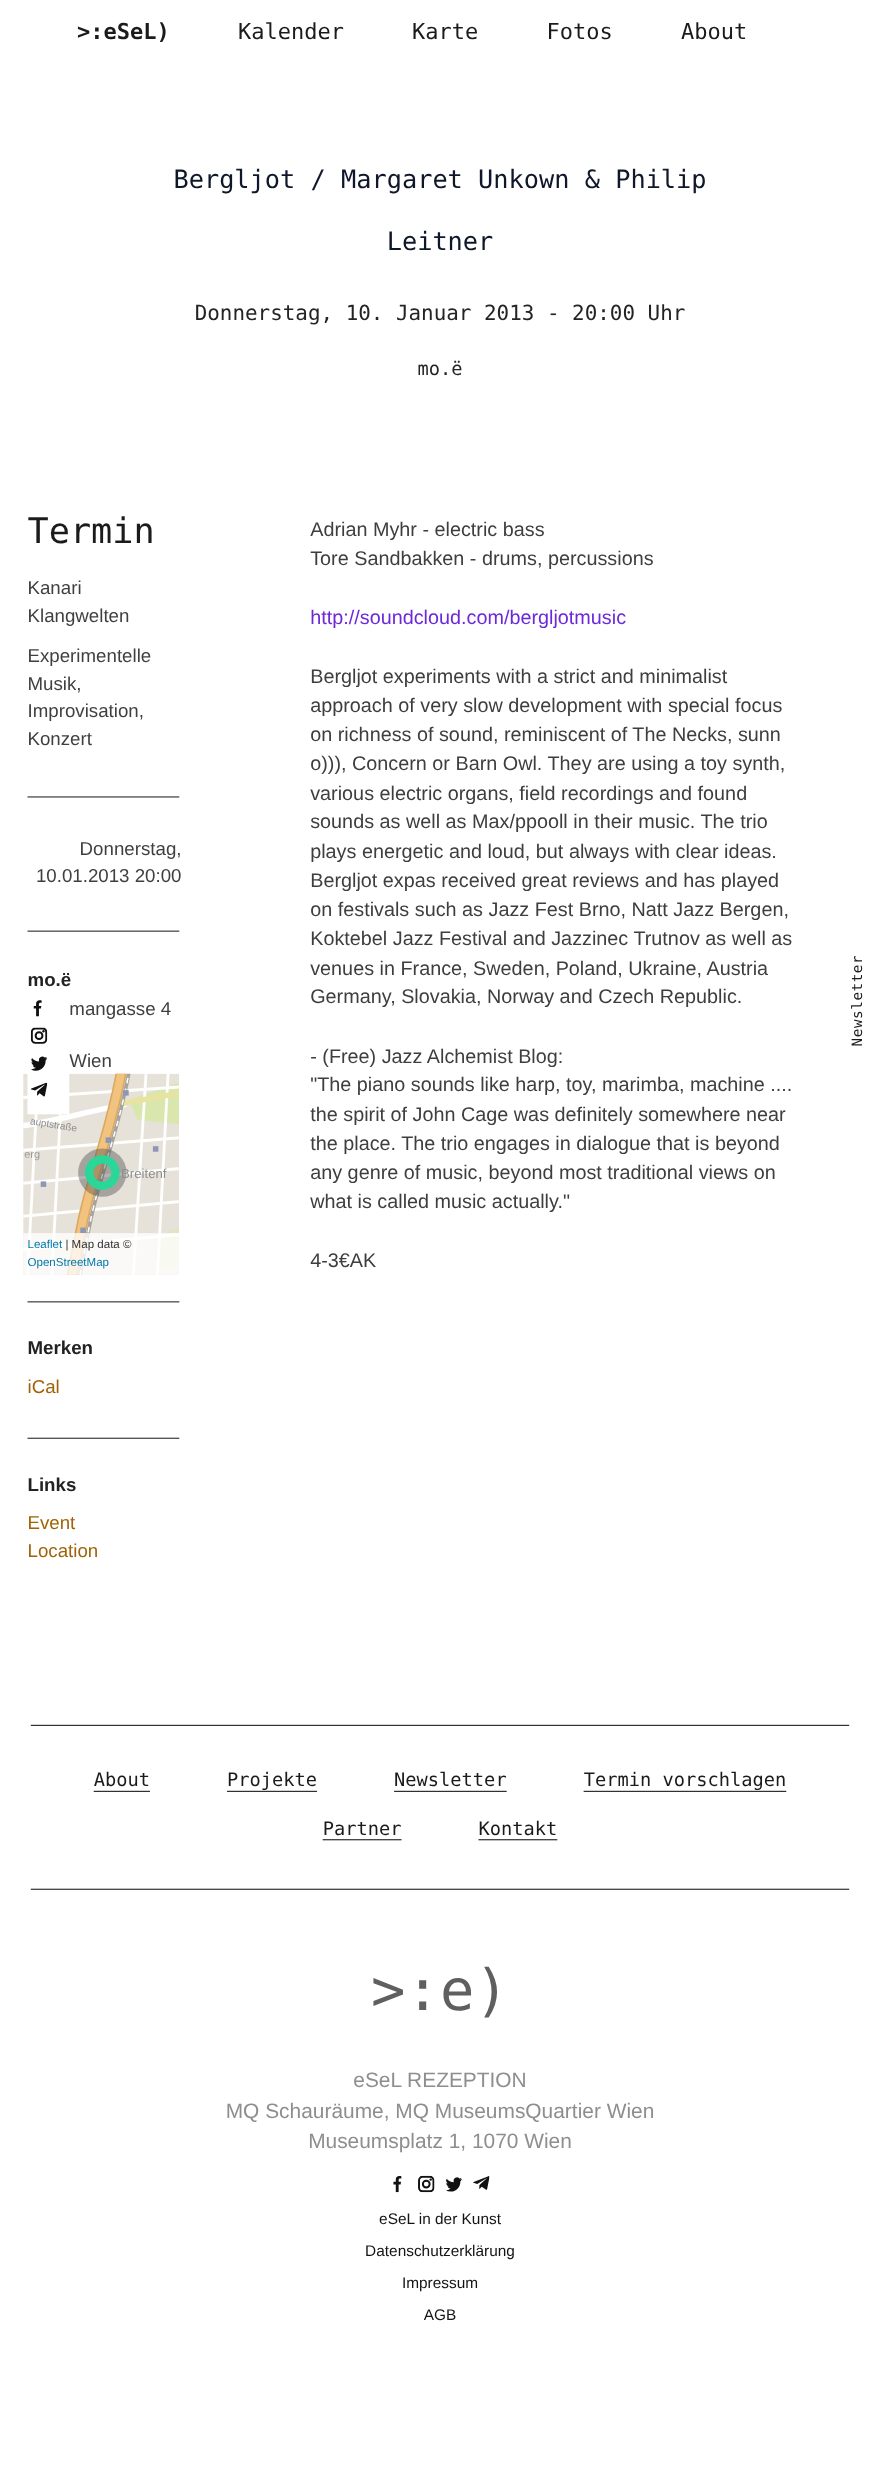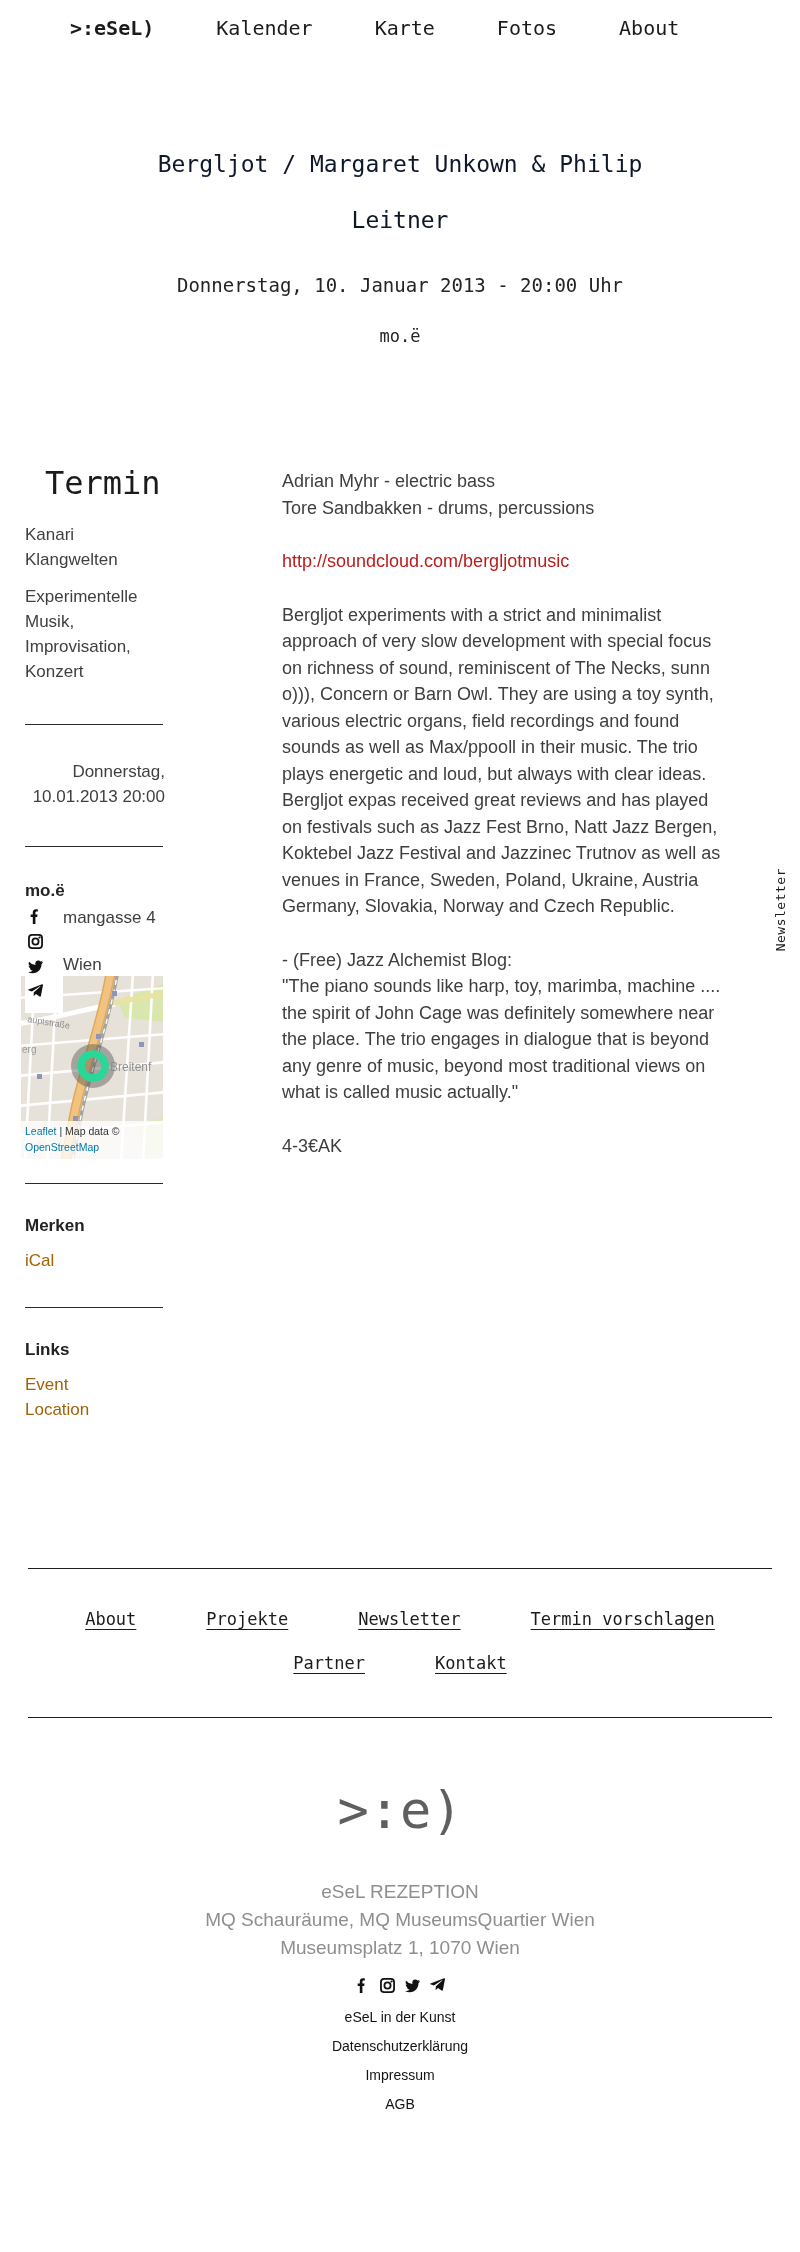--- a/index.html
+++ b/index.html
@@ -6,21 +6,21 @@
   html, body { background: #ffffff; }
   body {
     width: 800px;
     min-height: 2252px;
     margin: 0 auto;
     position: relative;
     font-family: "Liberation Sans", sans-serif;
     color: #3f3f3f;
     -webkit-font-smoothing: antialiased;
   }
-  .mono { font-family: "DejaVu Sans Mono", monospace; margin-left: 20px; }
+  .mono { font-family: "DejaVu Sans Mono", monospace; }
 
   
   .top-nav {
     display: flex;
     align-items: baseline;
     gap: 62px;
     padding: 16px 0 0 70px;
     font-family: "DejaVu Sans Mono", monospace;
     font-size: 20px;
     color: #1b1b1b;
@@ -97,21 +97,21 @@
   .map-widget svg { display: block; }
 
   .merken-heading, .links-heading { margin-top: 32px; font-size: 17px; font-weight: bold; color: #222; }
   .sb-link { display: block; font-size: 17px; line-height: 25px; color: #a16207; text-decoration: none; cursor: pointer; }
   .sb-link.first { margin-top: 12px; }
 
   
   main.event-body { width: 440px; padding-top: 4px; font-size: 18px; line-height: 26.5px; color: #3e3e3e; }
   .body-block { margin-top: 27px; }
   .body-block.first { margin-top: 0; }
-  .soundcloud-link { color: #b91c1c; text-decoration: none; cursor: pointer; }
+  .soundcloud-link { color: #6d28d9; text-decoration: none; cursor: pointer; }
 
   
   .newsletter-tab {
     position: absolute;
     top: 868px;
     right: 12px;
     writing-mode: vertical-rl;
     transform: rotate(180deg);
     font-family: "DejaVu Sans Mono", monospace;
     font-size: 13px;

